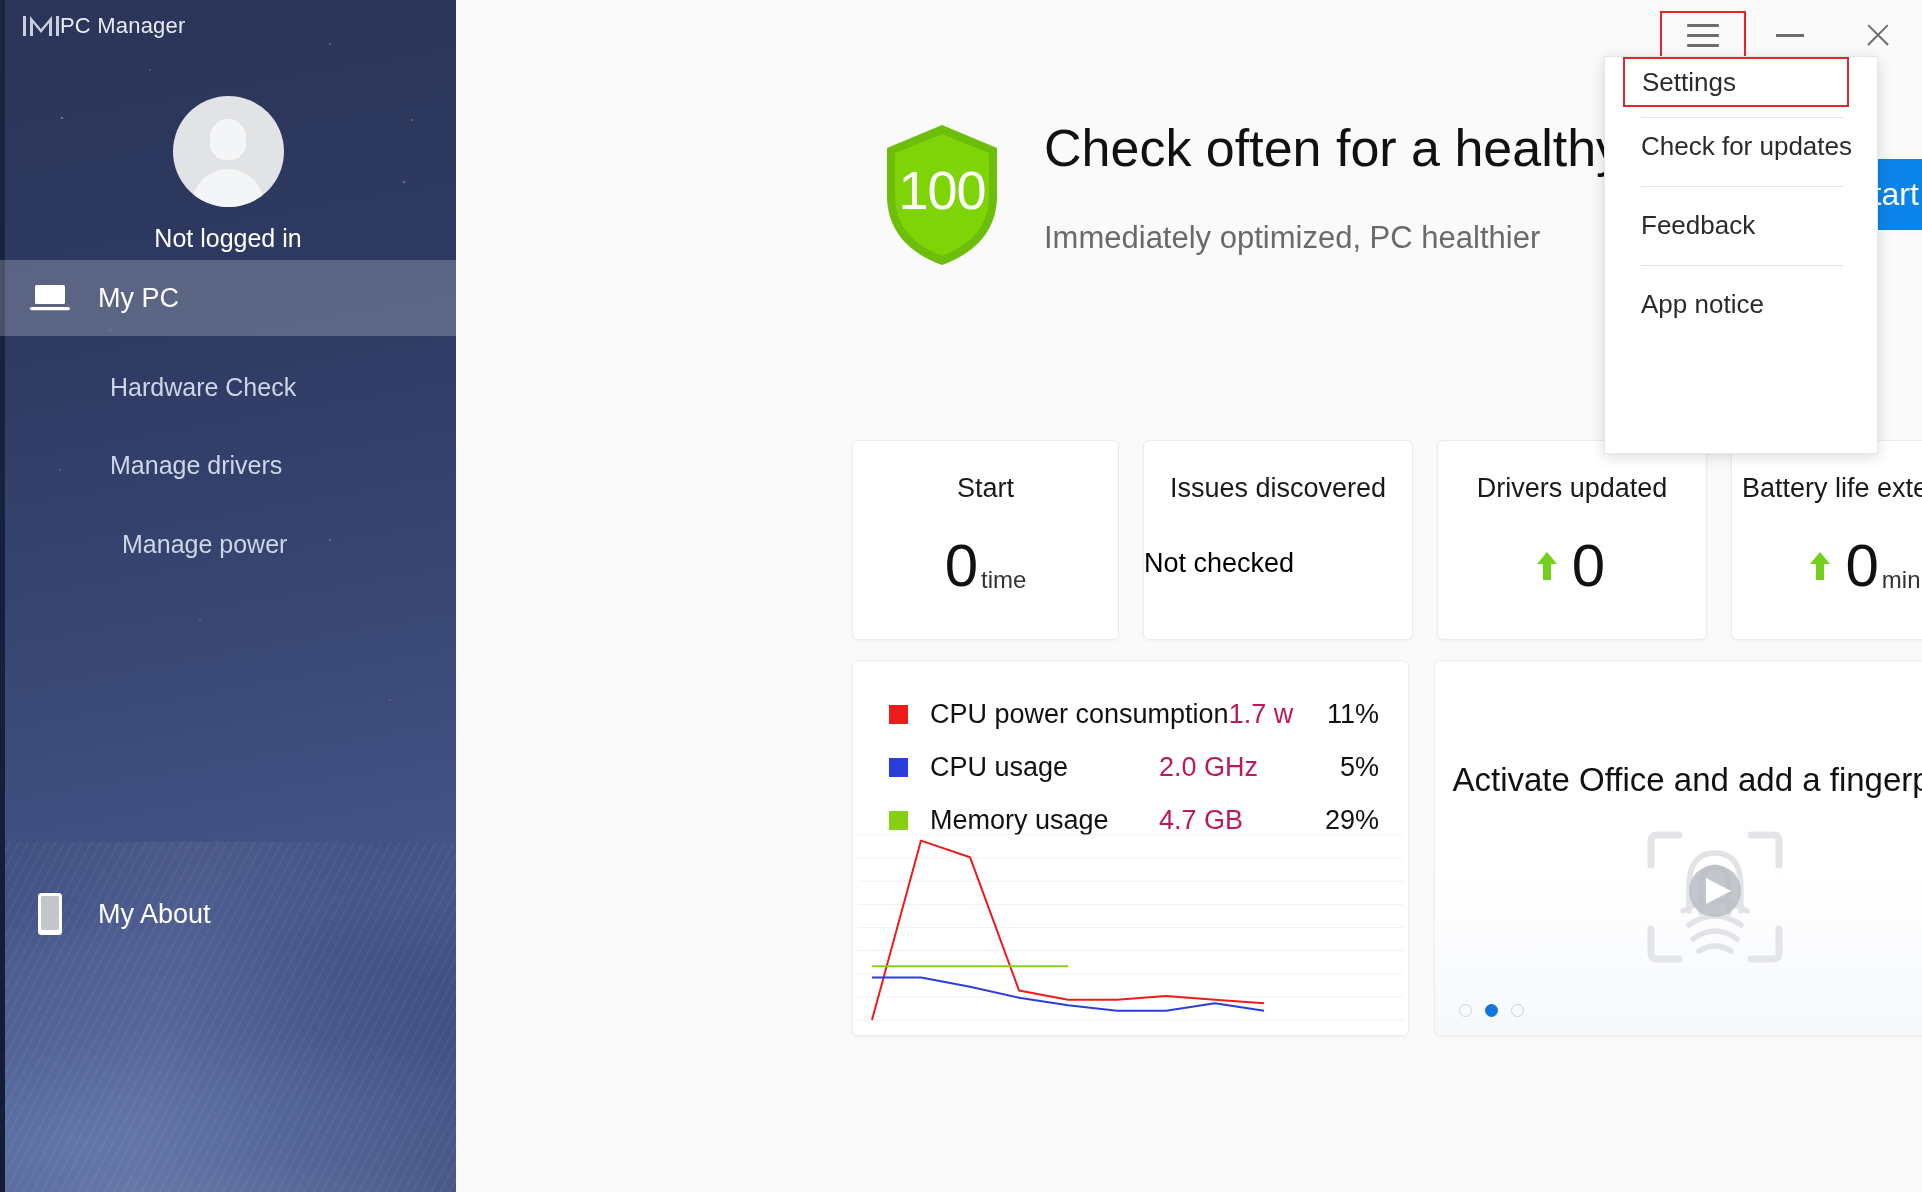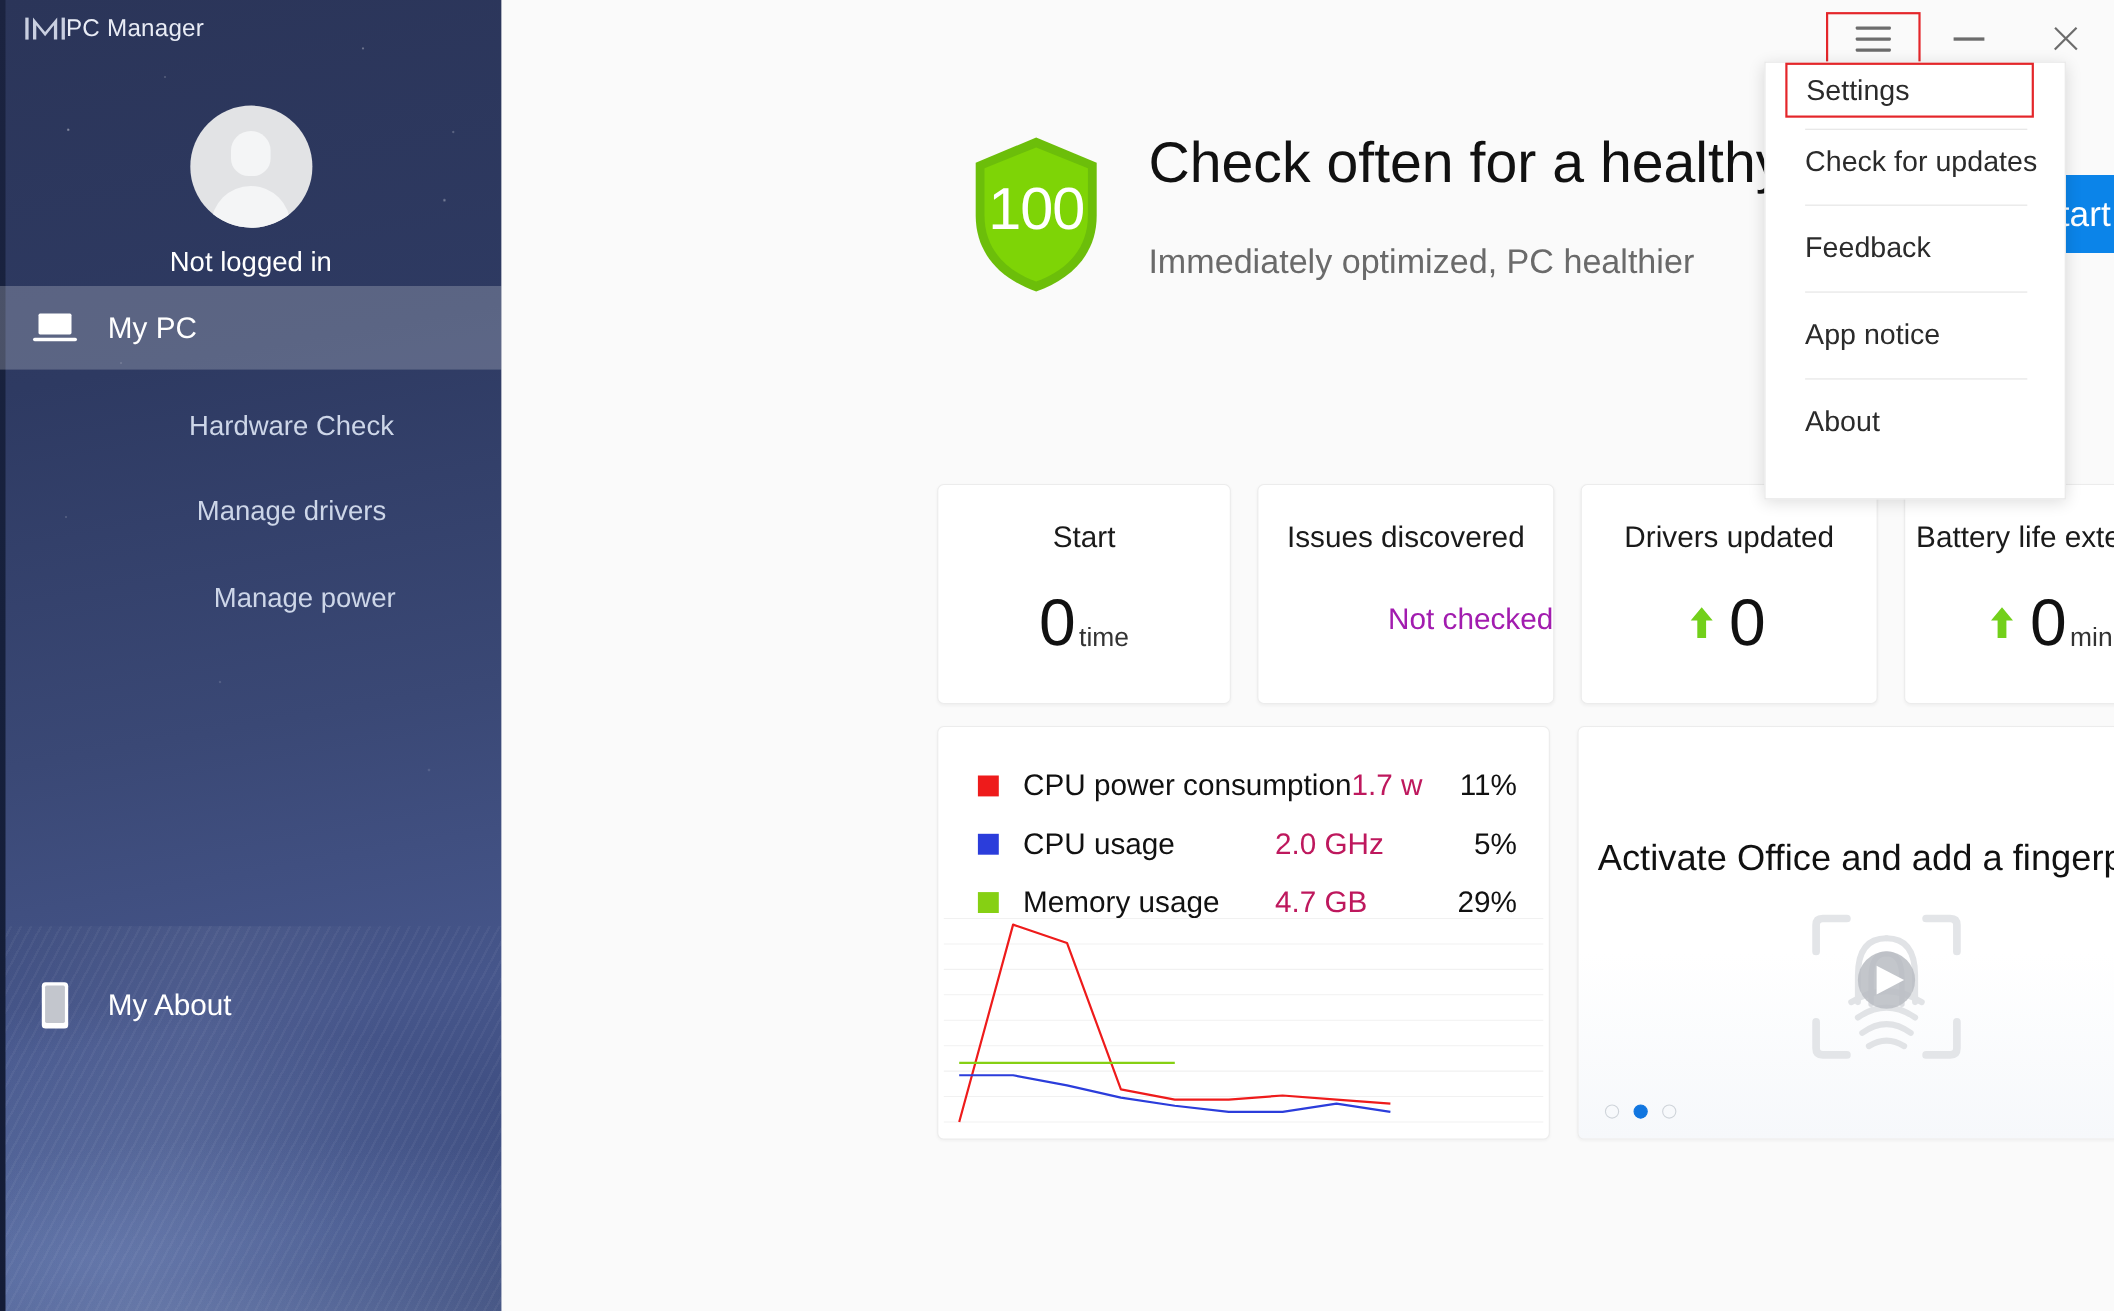--- a/index.html
+++ b/index.html
@@ -61,21 +61,21 @@
   .avatar .body { position:absolute; left:50%; bottom:-10px; transform:translateX(-50%); width:72px; height:48px; border-radius:36px 36px 0 0; background:#f4f5f6; }
   .avatar-label { margin-top: 17px; color: #ffffff; font-size: 25px; }
 
   .nav-item {
     position: absolute; left: 0; width: 456px; height: 76px;
     display: flex; align-items: center; color: #ffffff;
   }
   .nav-item.active { background: rgba(255,255,255,0.22); }
   .nav-icon { width: 56px; margin-left: 22px; display:flex; align-items:center; justify-content:center; }
   .nav-label { font-size: 27px; margin-left: 20px; color: #ffffff; }
-  .nav-sub { position: absolute; left: 12px; width: 396px; height: 58px; display:flex; align-items:center;justify-content:center; }
+  .nav-sub { position: absolute; left: 0; width: 396px; height: 58px; display:flex; align-items:center; }
   .nav-sub .nav-label { margin-left: 110px; font-size: 25px; color: #cdd6e8; }
 
   
   #main { position: absolute; left: 456px; top: 0; width: 1466px; height: 1192px; background: #fafafa; }
 
   #titlebar { position: absolute; right: 0; top: 0; height: 70px; display: flex; align-items: center; gap: 0; }
   .tb-btn { width: 88px; height: 62px; display: flex; align-items: center; justify-content: center; background: transparent; border: none; cursor: pointer; }
   .tb-btn.boxed { border: 2px solid #e4262a; width: 86px; height: 48px; }
   .hamburger { display:flex; flex-direction: column; gap: 7px; }
   .hamburger span { display:block; width: 32px; height: 3px; background: #6c6c6c; border-radius: 1px; }
@@ -101,21 +101,21 @@
   
   .card {
     position: absolute; background: #fff; border: 1px solid #ececec; border-radius: 6px;
     box-shadow: 0 1px 3px rgba(0,0,0,0.045);
   }
   .stat-card { top: 440px; height: 200px; }
   .stat-title { position:absolute; left:0; right:0; top: 32px; text-align:center; font-size: 27px; color:#1a1a1a; white-space:nowrap; overflow:hidden; }
   .stat-body { position:absolute; left:0; right:0; top: 95px; display:flex; align-items:baseline; justify-content:center; }
   .stat-num { font-size: 60px; color:#111; line-height: 1; }
   .stat-unit { font-size: 24px; color:#333; margin-left: 3px; align-self:flex-end; position:relative; top:-2px; }
-  .stat-text { position:absolute; left:0; right:0; top:107px; text-align:right; font-size: 27px; color:#a21caf; }
+  .stat-text { position:absolute; left:0; right:0; top:107px; text-align:left; font-size: 27px; color:#000000; }
   .uparrow { width: 22px; height: 30px; margin-right: 14px; align-self: center; }
 
   
   #perf { left: 396px; top: 660px; width: 557px; height: 376px; }
   .perf-row { position:absolute; left: 36px; width: 490px; height: 30px; display:flex; align-items:center; }
   .perf-sw { width: 19px; height: 19px; margin-right: 22px; flex: none; }
   .perf-name { font-size: 27px; color:#111; flex: 1; white-space: nowrap; }
   .perf-val { font-size: 27px; color:#be185d; width: 140px; text-align: left; }
   .perf-pct { font-size: 27px; color:#111; width: 80px; text-align: right; }
   #perf-chart { position:absolute; left: 1px; bottom: 1px; width: 555px; height: 205px; }
@@ -333,17 +333,16 @@
         <span class="dot on"></span>
         <span class="dot"></span>
       </div>
     </div>
 
     <div id="menu">
       <div class="menu-item hl">Settings</div>
       <div class="menu-item">Check for updates</div>
       <div class="menu-item">Feedback</div>
       <div class="menu-item">App notice</div>
-      <div class="menu-item">About</div>
     </div>
 
   </div>
 </div>
 
 </body></html>

